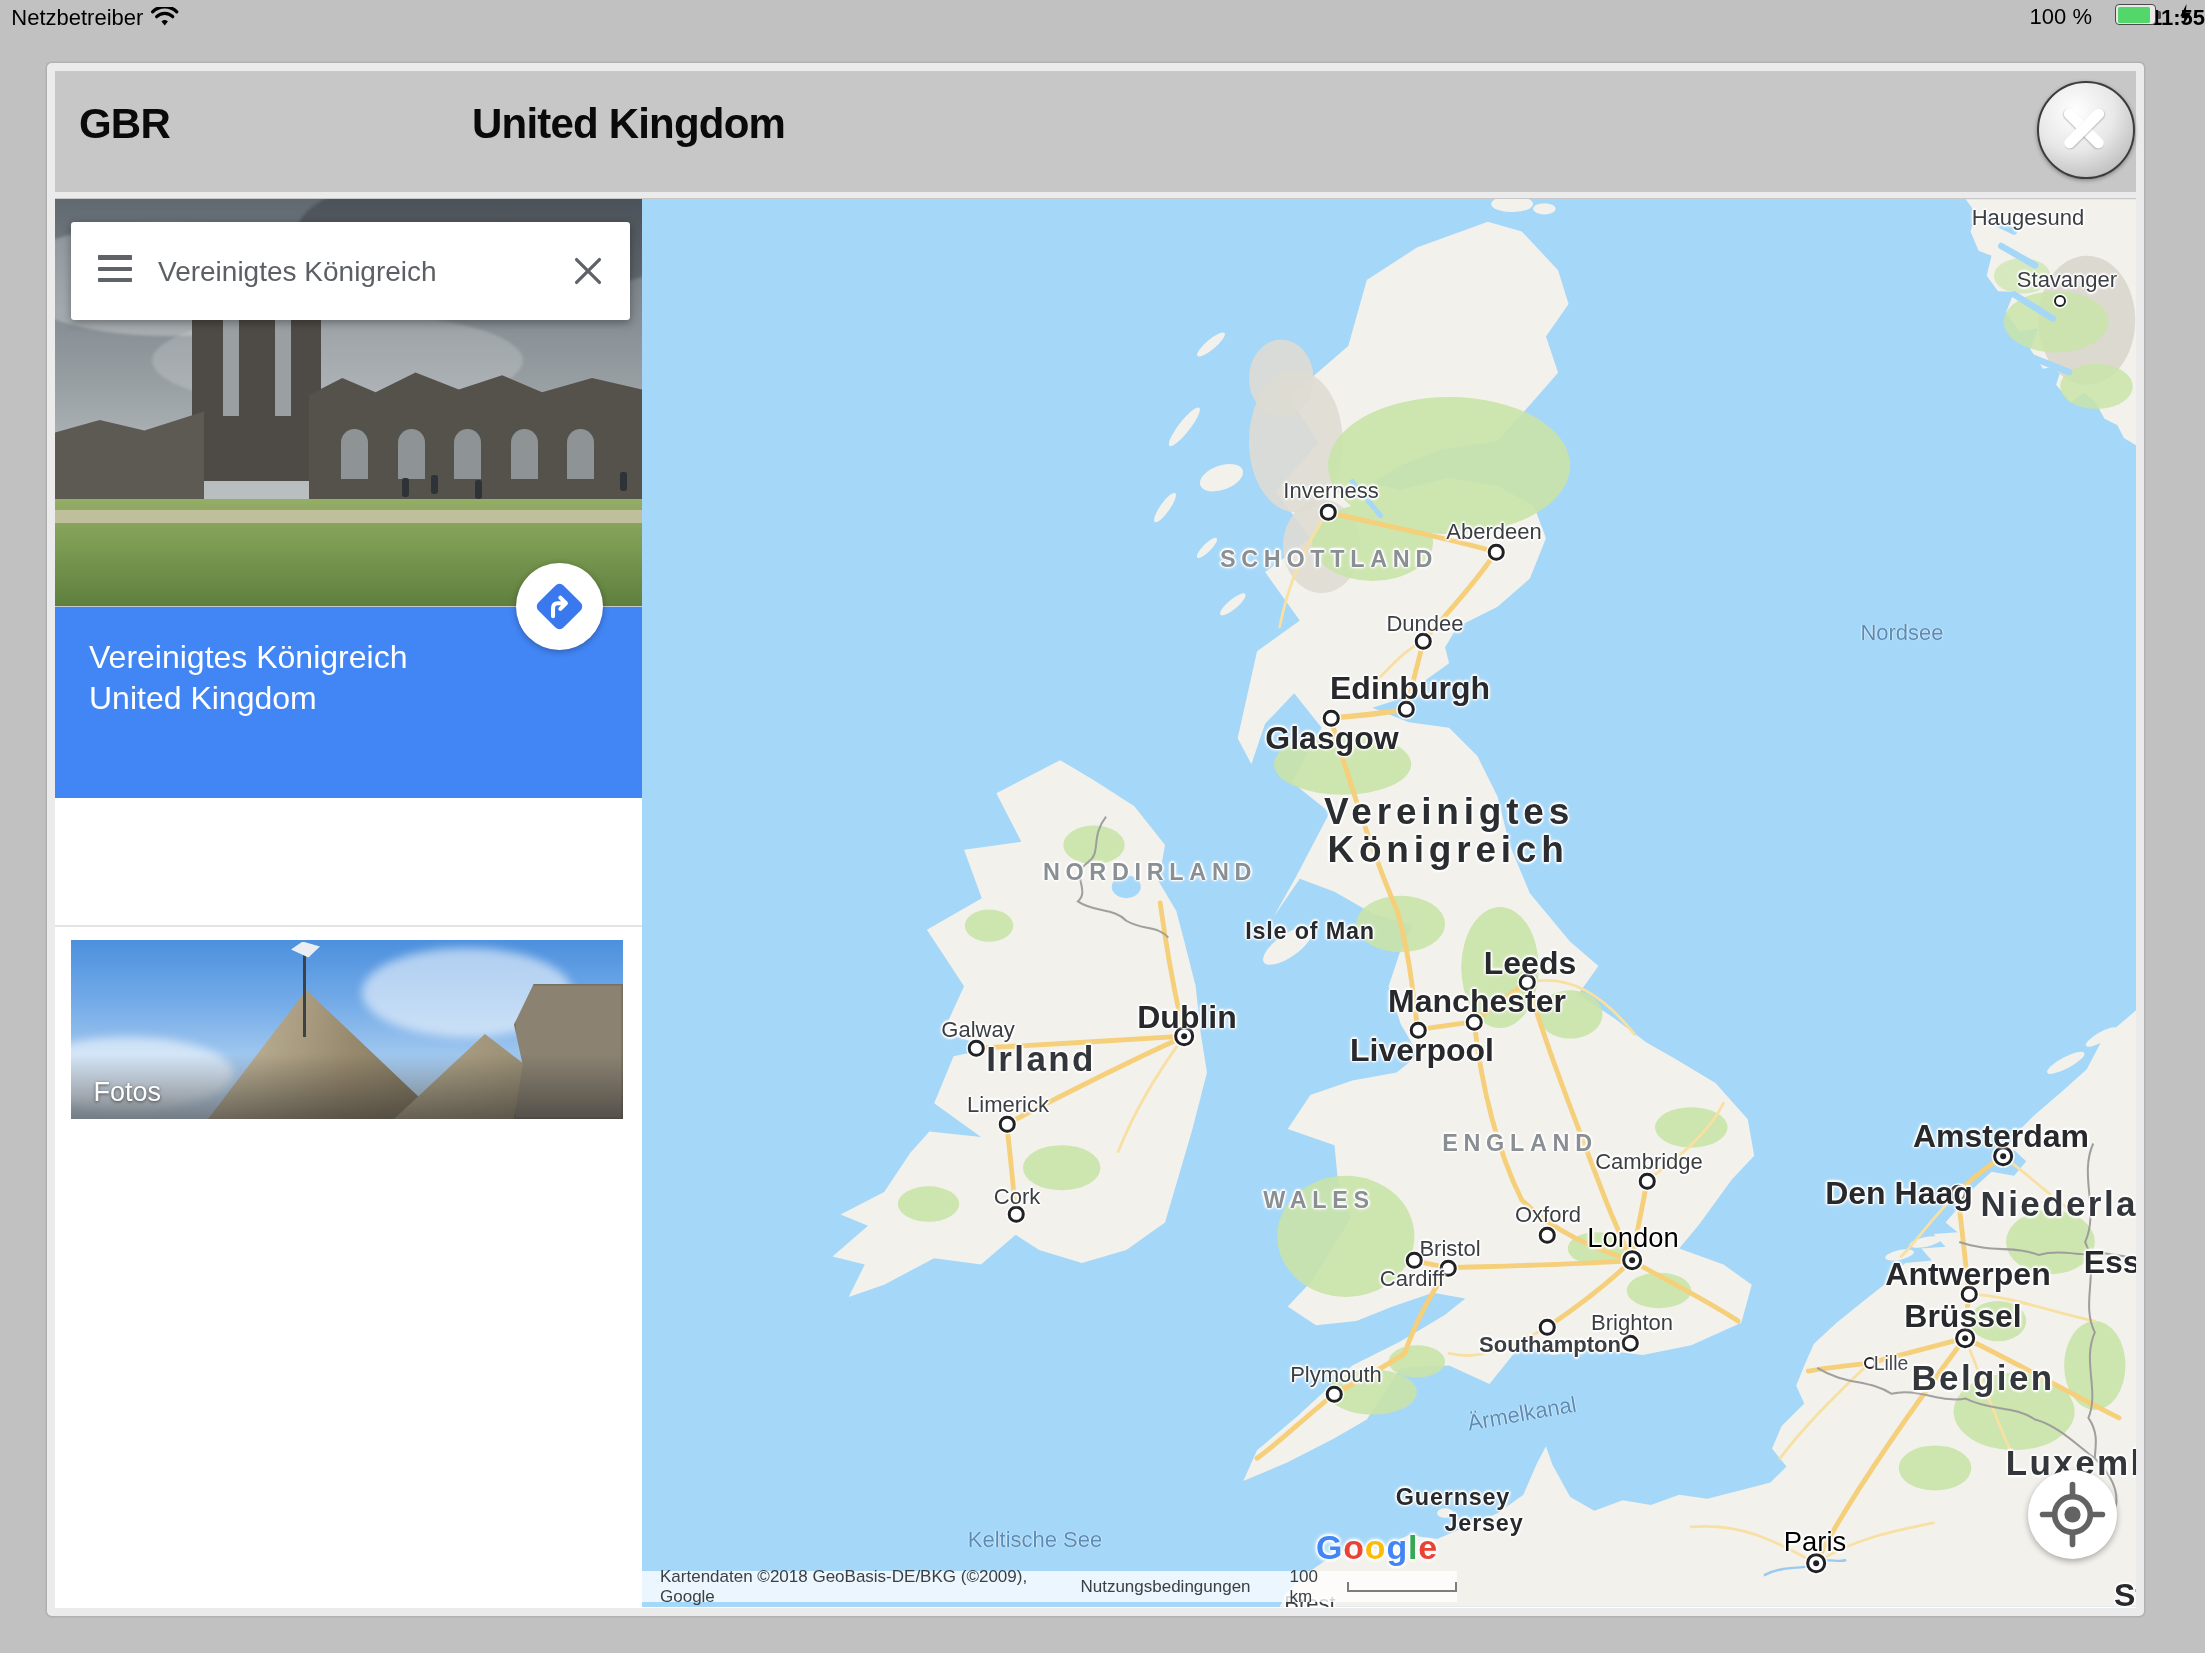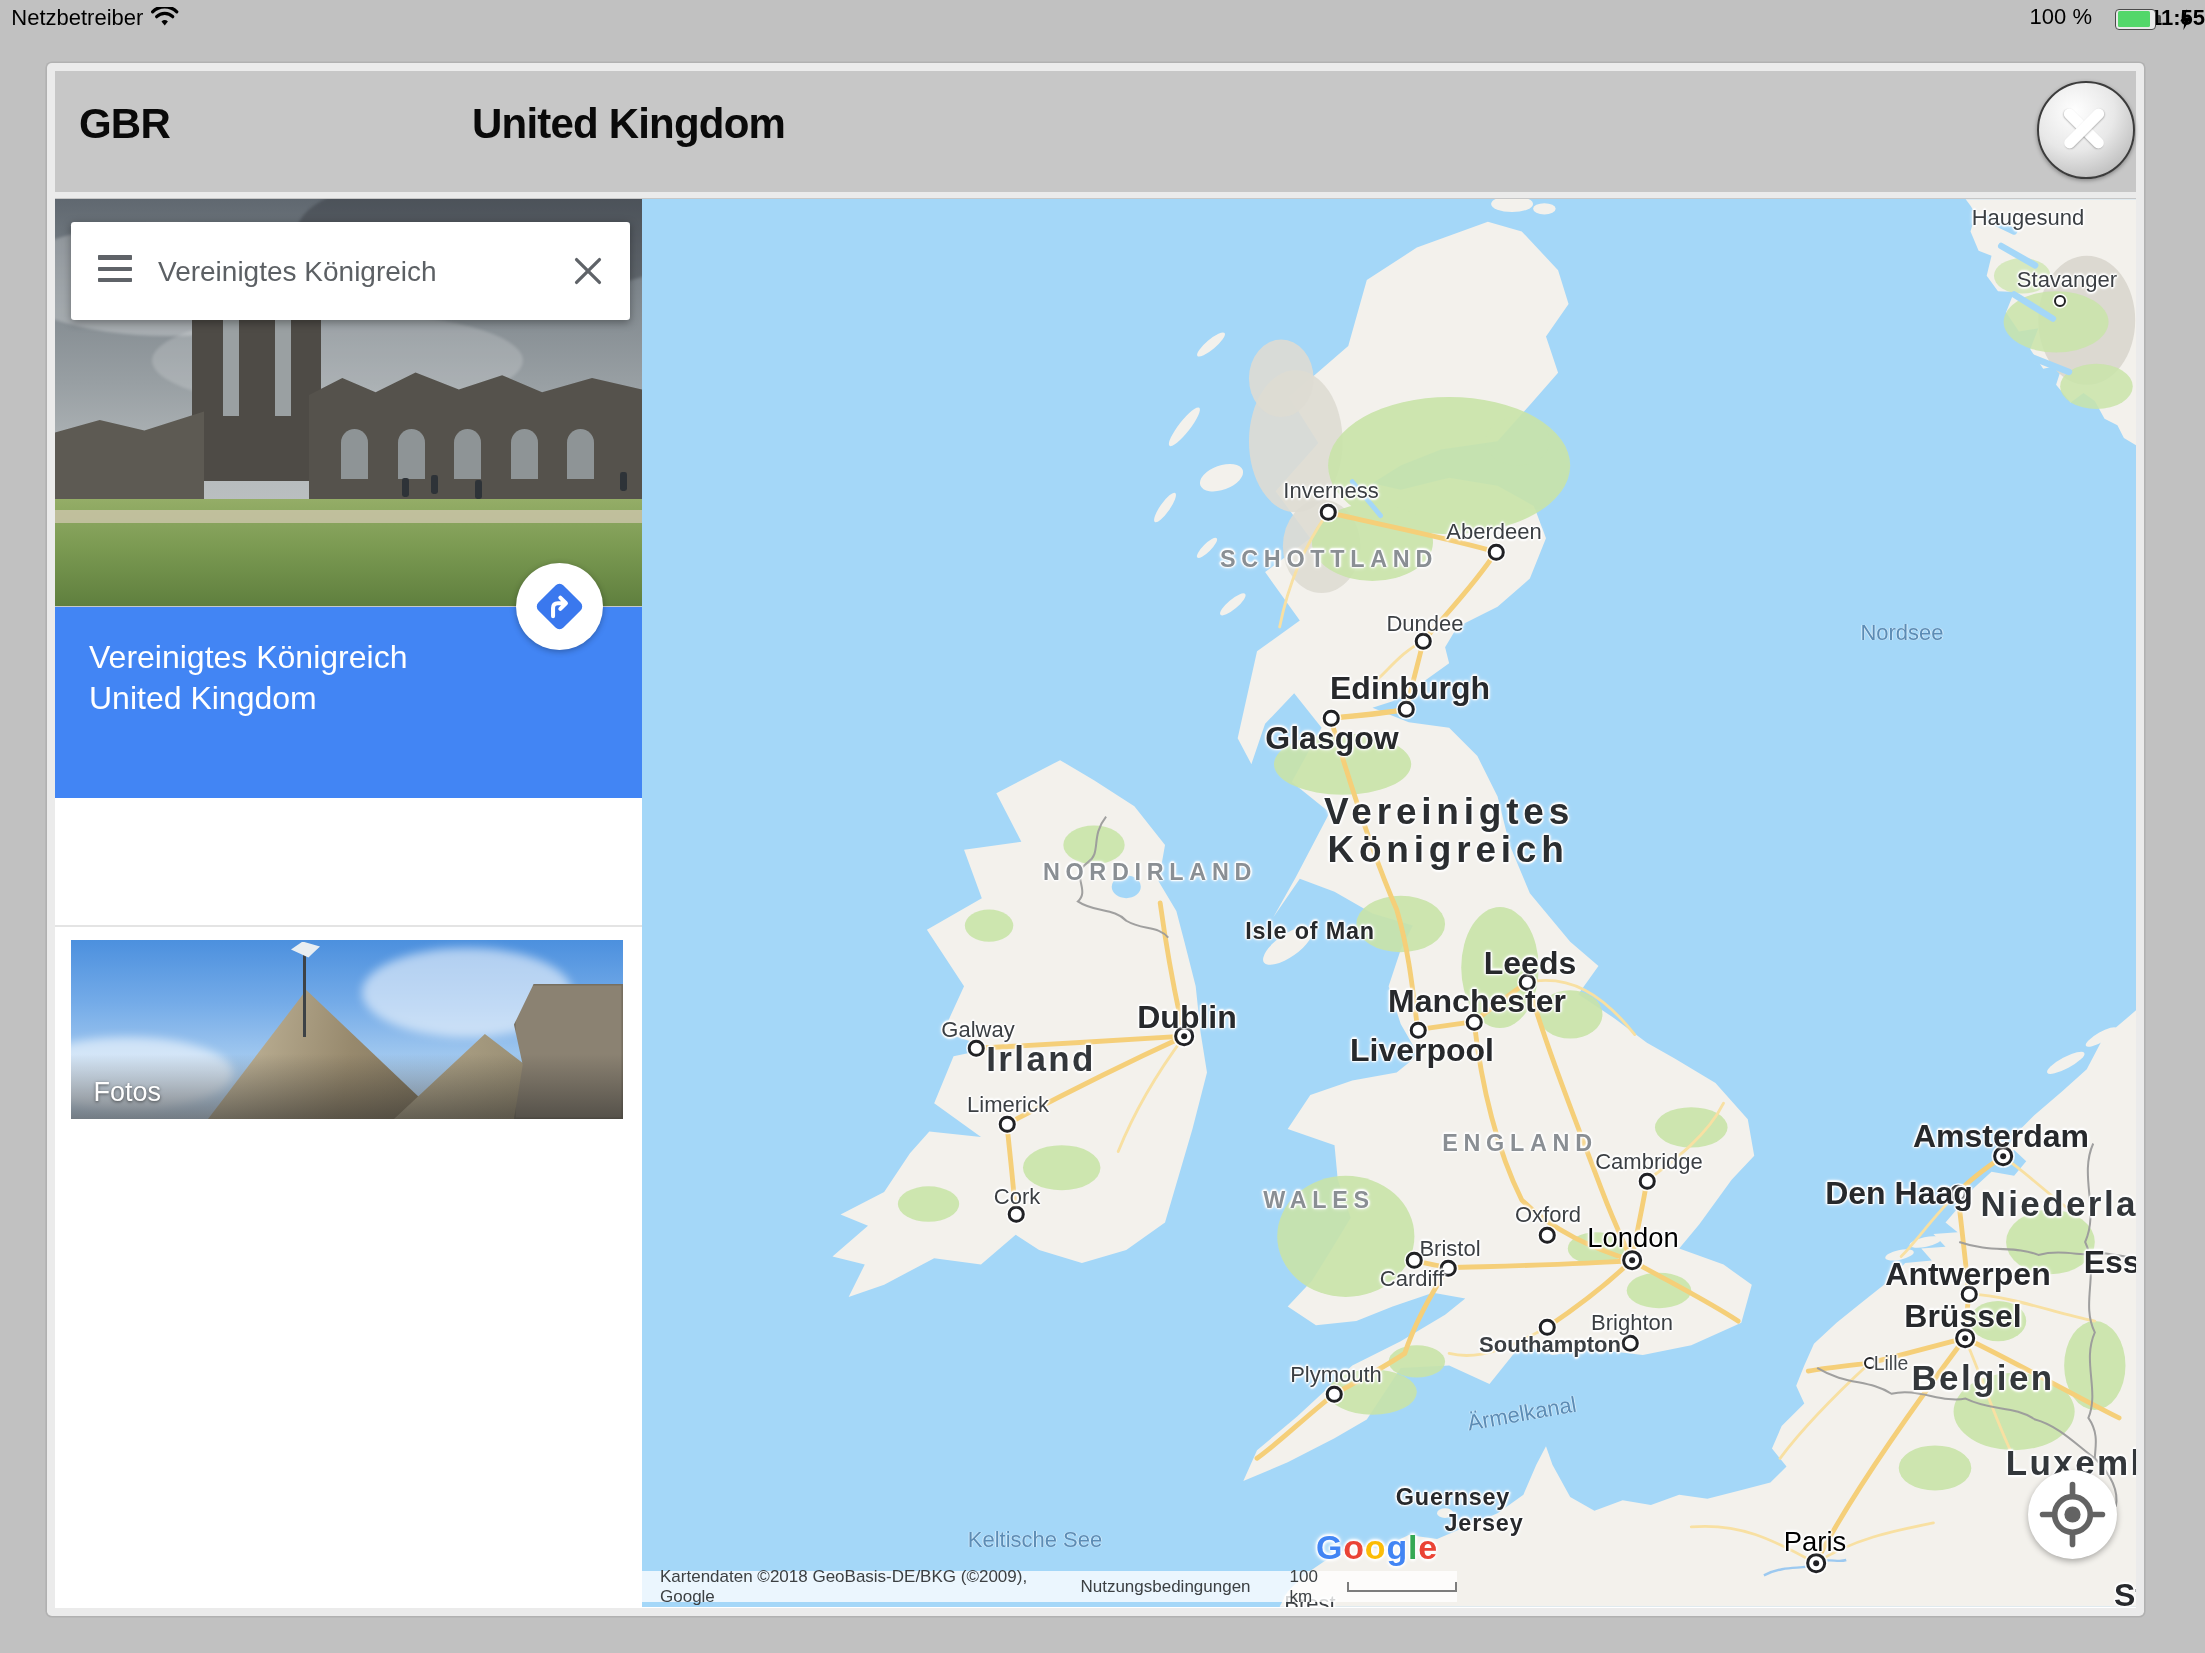--- a/index.html
+++ b/index.html
@@ -3,21 +3,21 @@
 <meta charset="utf-8">
 <style>
   html,body{margin:0;padding:0;}
   body{width:2205px;height:1653px;overflow:hidden;background:#c1c1c1;
        font-family:"Liberation Sans",sans-serif;-webkit-font-smoothing:antialiased;}
 
   
   #statusbar{position:absolute;left:0;top:0;width:2205px;height:36px;color:#000;}
   #statusbar .left{position:absolute;left:11.3px;top:4.8px;font-size:22px;display:flex;align-items:center;gap:8px;}
   #statusbar .time{position:absolute;left:0;right:0;top:4.8px;text-align:right;font-size:22px;font-weight:700;padding-left:40px;}
-  #statusbar .right{position:absolute;right:13px;top:4px;display:flex;align-items:flex-end;gap:23px;font-size:22px;}
+  #statusbar .right{position:absolute;right:13px;top:4px;display:flex;align-items:flex-start;gap:23px;font-size:22px;}
   .batt{position:relative;width:39px;height:19.4px;border:1.6px solid #4a4a4a;border-radius:4px;background:#e9e9e9;}
   .batt .fill{position:absolute;left:1.6px;top:1.6px;bottom:1.6px;width:32px;background:#53d76a;border-radius:1.6px;}
   .batt .tip{position:absolute;right:-5.7px;top:5.7px;width:3.2px;height:8px;background:#4a4a4a;border-radius:0 1.6px 1.6px 0;}
   .bolt{width:13px;height:21px;background:#000;clip-path:polygon(58% 0,10% 58%,42% 58%,34% 100%,92% 40%,52% 40%);}
 
   
   #modal{position:absolute;left:47px;top:63px;width:2097px;height:1553px;
          background:#ebebeb;border-radius:4.8px;box-shadow:0 0 0 1.6px rgba(0,0,0,.08);}
   #modal-inner{position:absolute;left:8px;top:8px;right:8px;bottom:8px;background:#c7c7c7;}
   #mheader{position:absolute;left:0;top:0;right:0;height:121px;background:#c7c7c7;border-bottom:6.5px solid #ebebeb;}

